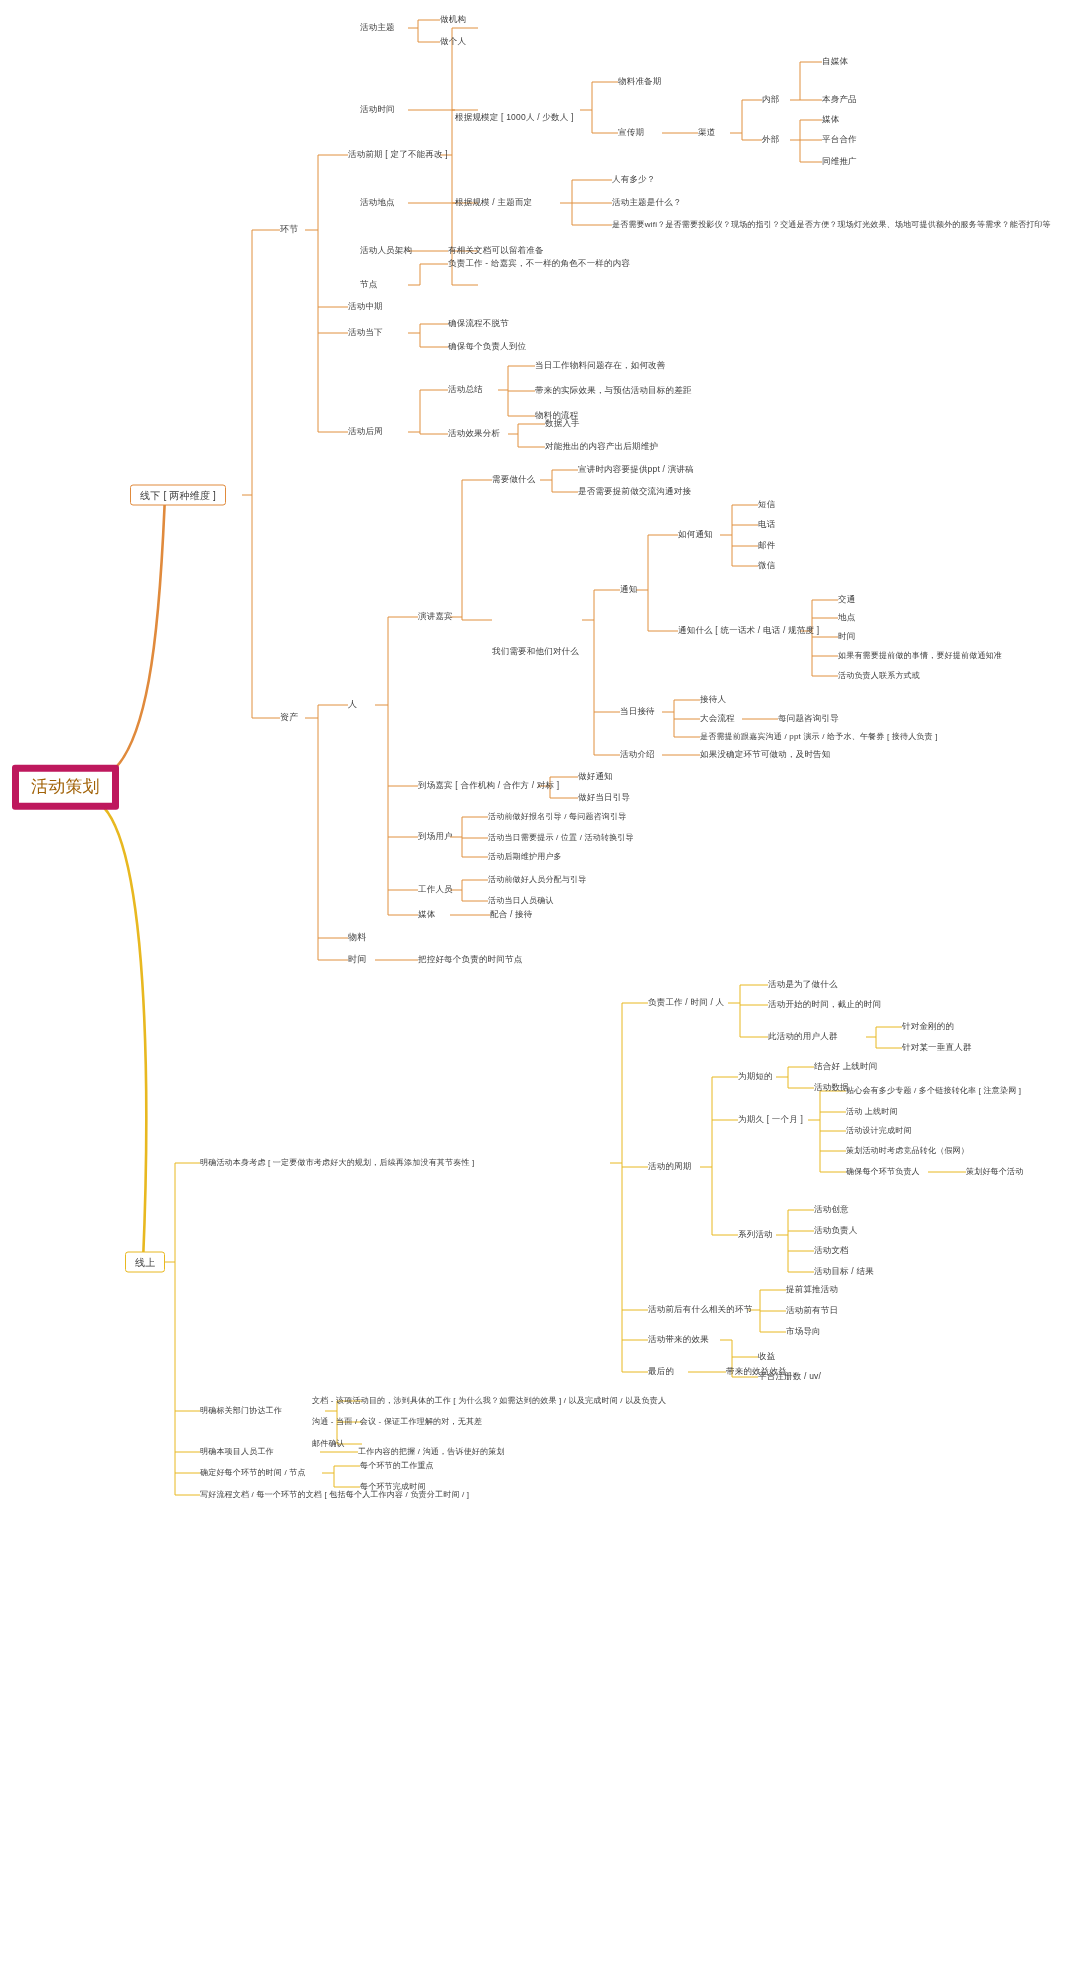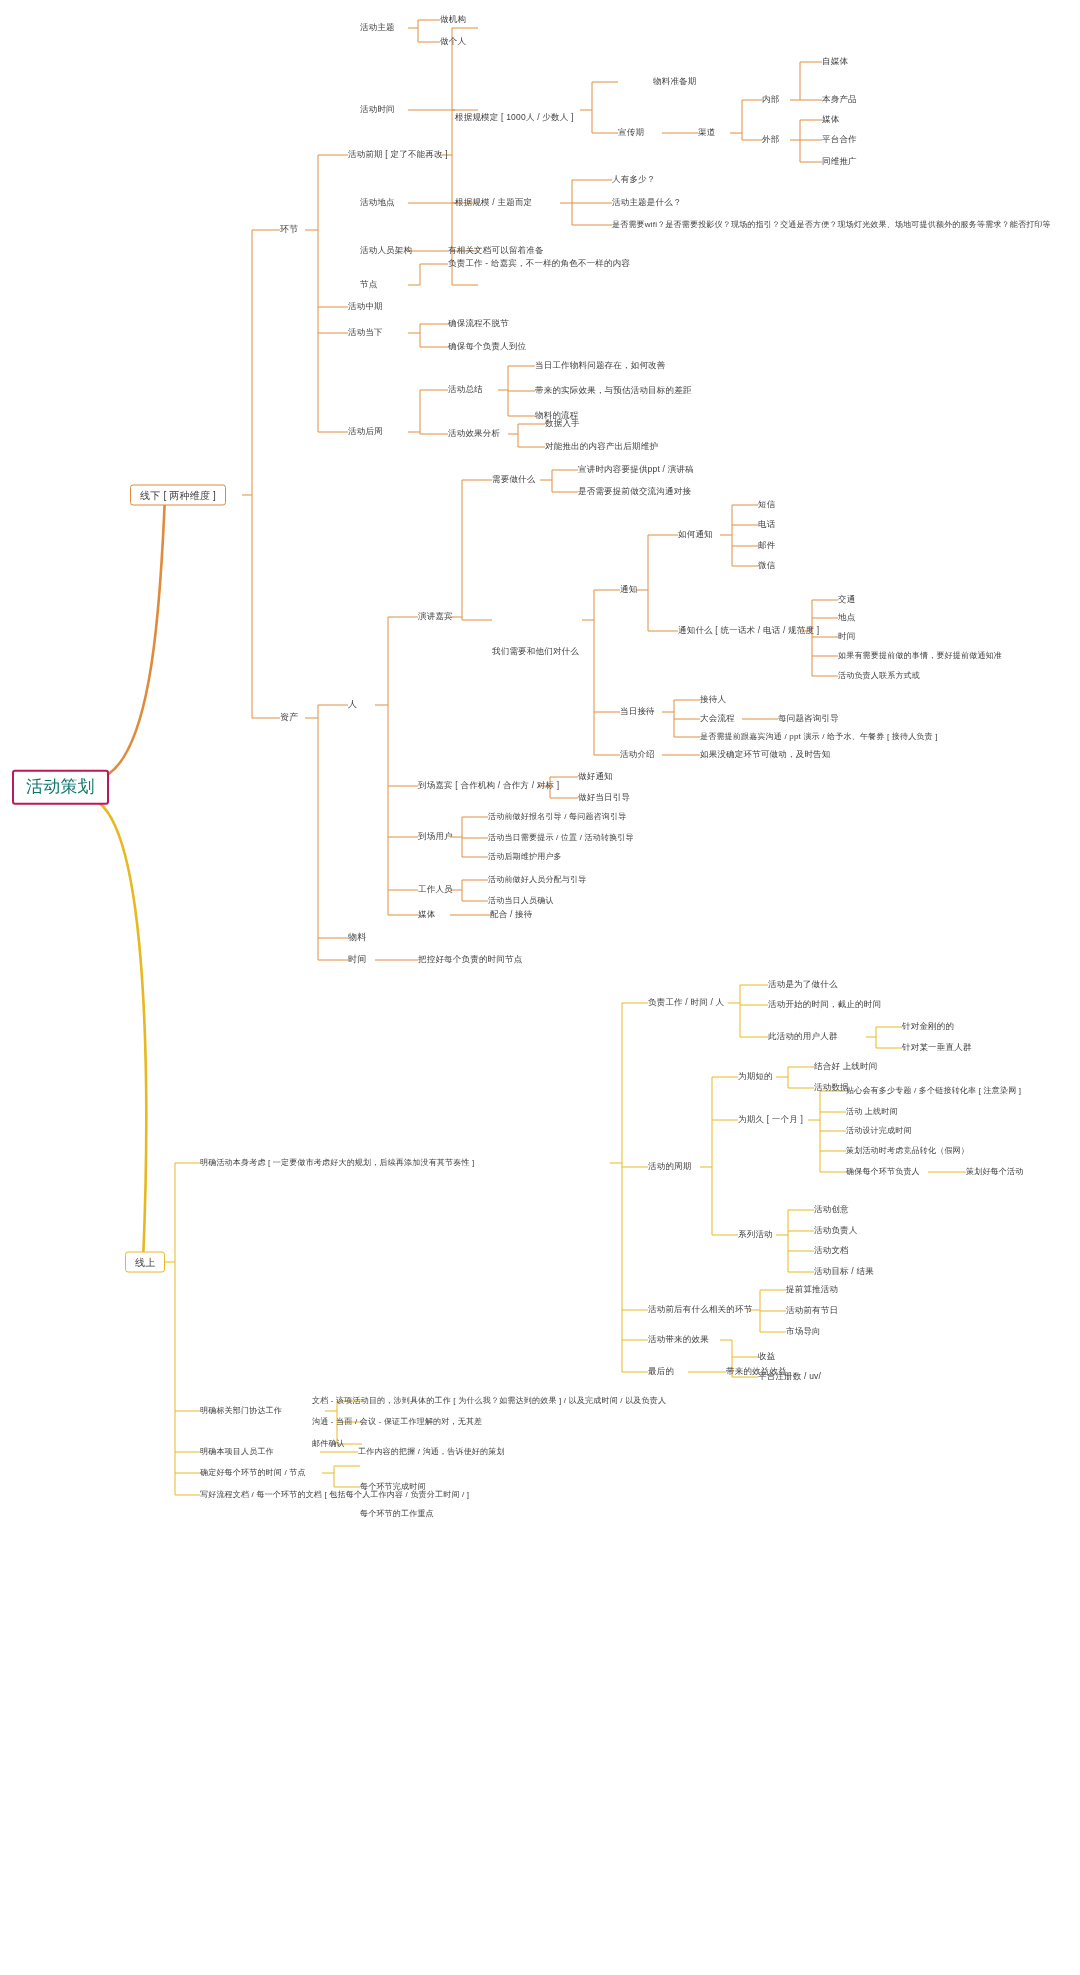--- a/index.html
+++ b/index.html
@@ -4,21 +4,21 @@
 <style>
   html,body{margin:0;padding:0;background:#fff;}
   body{font-family:"Liberation Sans","DejaVu Sans",sans-serif;}
   #canvas{position:relative;width:1080px;height:1975px;overflow:hidden;background:#fff;}
   svg#links{position:absolute;left:0;top:0;width:1080px;height:1975px;pointer-events:none;}
 
   .node{position:absolute;white-space:nowrap;line-height:1.1;color:#3d3d3d;
         font-size:8.5px;letter-spacing:0.2px;transform:translateY(-50%);}
 
   
-  .root{left:12px;top:787px;font-size:17px;color:#0f766e;border:2px solid #be185d;
+  .root{left:12px;top:787px;font-size:17px;color:#a16207;border:7px solid #be185d;
         background:#fff;border-radius:3px;padding:6px 12px;transform:translateY(-50%);}
 
   
   .l1{border:1px solid #e08a3c;border-radius:3px;padding:4px 9px;background:#fff;
       font-size:10px;color:#3d3d3d;}
   .l1.yellow{border-color:#e8b820;}
 
   .t8{font-size:8px;}
   .t85{font-size:8.5px;}
   .t9{font-size:9px;}
@@ -316,21 +316,21 @@
   <div class="node t85" style="left:360px;top:28px;">活动主题</div>
   <div class="node t85" style="left:360px;top:110px;">活动时间</div>
   <div class="node t85" style="left:360px;top:203px;">活动地点</div>
   <div class="node t85" style="left:360px;top:251px;">活动人员架构</div>
   <div class="node t85" style="left:360px;top:285px;">节点</div>
 
   <div class="node t85" style="left:440px;top:20px;">做机构</div>
   <div class="node t85" style="left:440px;top:42px;">做个人</div>
 
   <div class="node t85" style="left:455px;top:118px;">根据规模定 [ 1000人 / 少数人 ]</div>
-  <div class="node t85" style="left:618px;top:82px;margin-left:35px;">物料准备期</div>
+  <div class="node t85" style="left:618px;top:82px;">物料准备期</div>
   <div class="node t85" style="left:618px;top:133px;">宣传期</div>
   <div class="node t85" style="left:698px;top:133px;">渠道</div>
   <div class="node t85" style="left:762px;top:100px;">内部</div>
   <div class="node t85" style="left:762px;top:140px;">外部</div>
   <div class="node t85" style="left:822px;top:62px;">自媒体</div>
   <div class="node t85" style="left:822px;top:100px;">本身产品</div>
   <div class="node t85" style="left:822px;top:120px;">媒体</div>
   <div class="node t85" style="left:822px;top:140px;">平台合作</div>
   <div class="node t85" style="left:822px;top:162px;">同维推广</div>
 
@@ -453,16 +453,16 @@
   <div class="node t85" style="left:758px;top:1357px;">收益</div>
   <div class="node t85" style="left:758px;top:1377px;">平台注册数 / uv/</div>
   <div class="node t85" style="left:726px;top:1372px;">带来的效益效益</div>
 
   <div class="node t8" style="left:312px;top:1401px;">文档 - 该项活动目的，涉到具体的工作 [ 为什么我？如需达到的效果 ] / 以及完成时间 / 以及负责人</div>
   <div class="node t8" style="left:312px;top:1422px;">沟通 - 当面 / 会议 - 保证工作理解的对，无其差</div>
   <div class="node t8" style="left:312px;top:1444px;">邮件确认</div>
 
   <div class="node t8" style="left:358px;top:1452px;">工作内容的把握 / 沟通，告诉使好的策划</div>
 
-  <div class="node t8" style="left:360px;top:1466px;margin-top:48px;">每个环节的工作重点</div>
+  <div class="node t8" style="left:360px;top:1466px;">每个环节的工作重点</div>
   <div class="node t8" style="left:360px;top:1487px;">每个环节完成时间</div>
 
 </div>
 
 </body></html>

